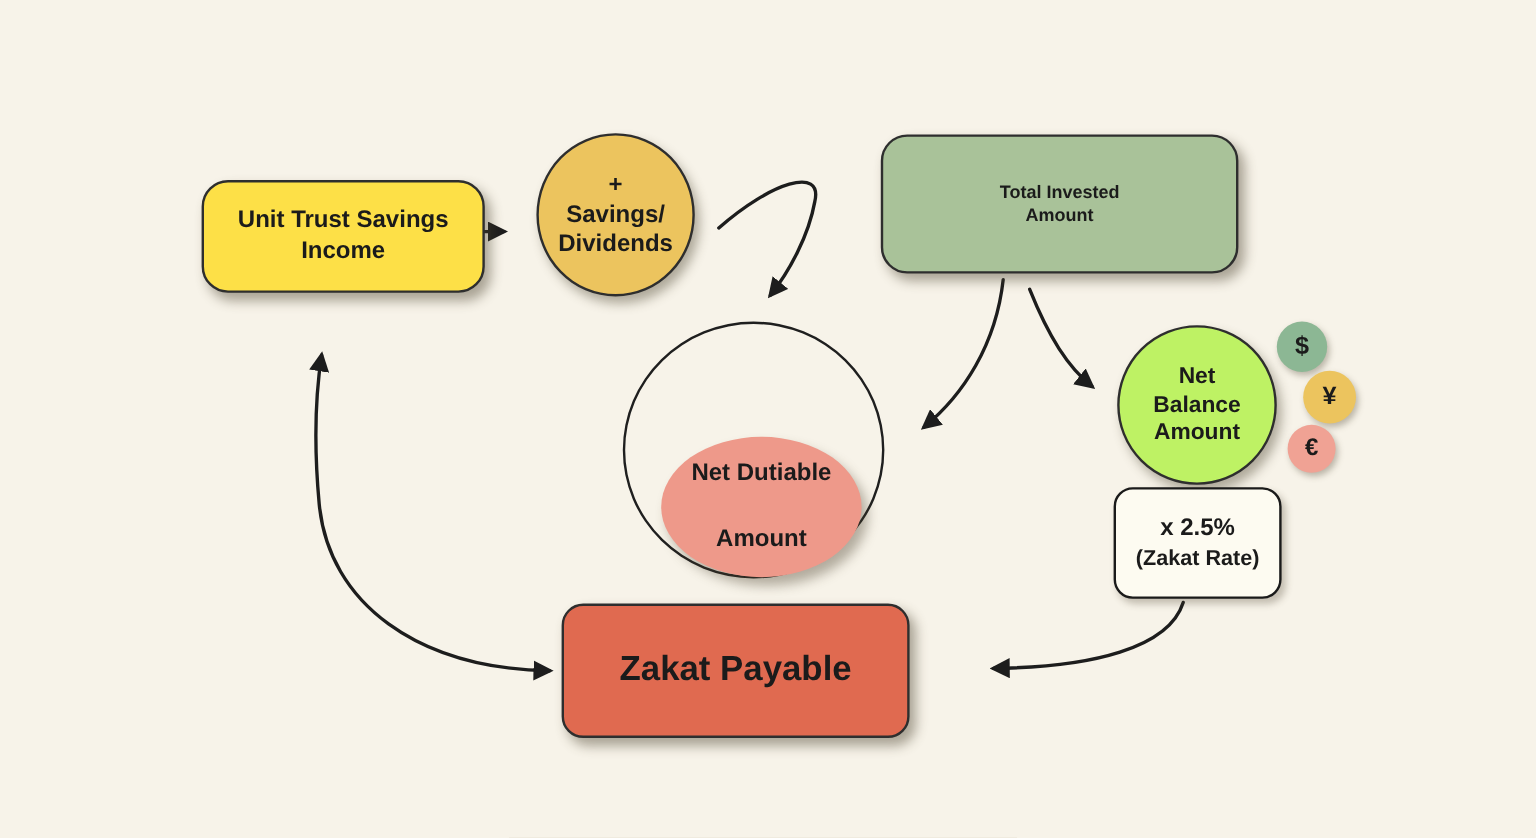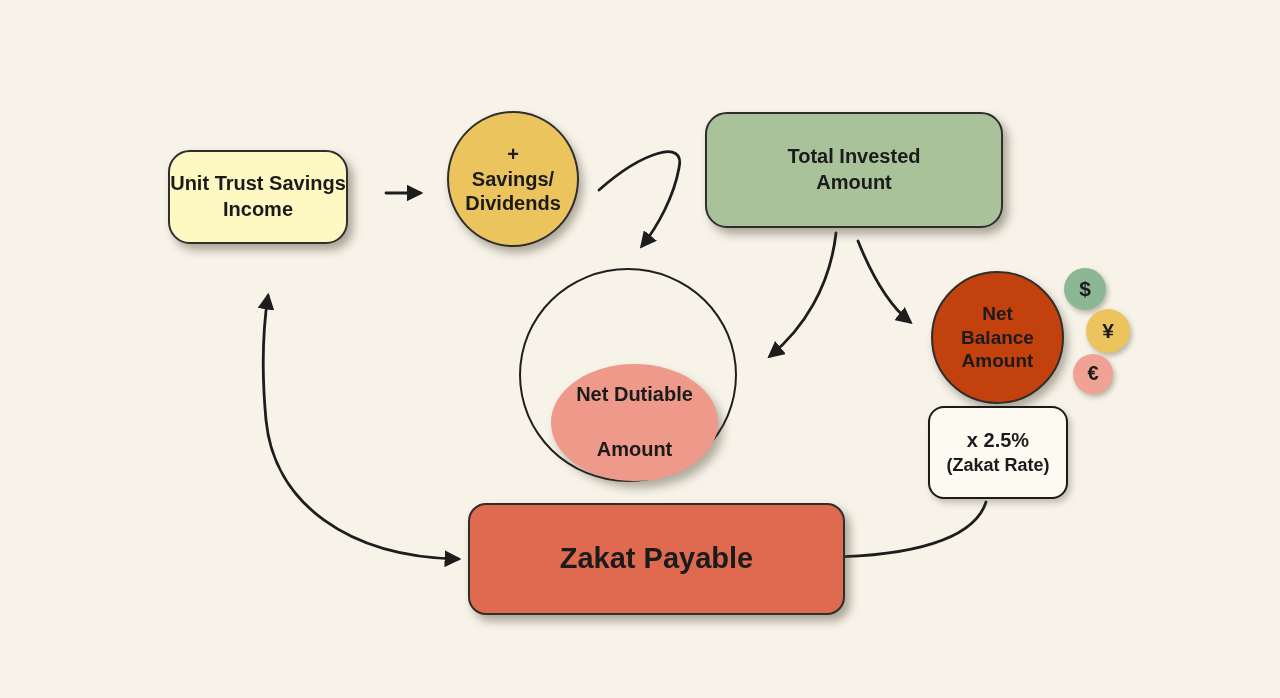--- a/index.html
+++ b/index.html
@@ -69,64 +69,64 @@
       </marker>
     </defs>
     <path d="M 386 193 L 420 193" marker-end="url(#ah)"></path>
     <path d="M 599 190 C 642 152 686 138 679 168 C 674 196 658 226 642 246" marker-end="url(#ah)"></path>
     <path d="M 836 233 C 830 287 803 329 770 356" marker-end="url(#ah)"></path>
     <path d="M 858 241 C 874 281 890 306 910 322" marker-end="url(#ah)"></path>
     <path d="M 986 502 C 974 540 910 556 828 557" marker-end="url(#ah)"></path>
     <path d="M 458 559 C 348 557 274 503 266 420 C 261 366 264 322 268 296" marker-start="url(#ah)" marker-end="url(#ah)"></path>
   </svg>
 
-  <div class="node rect" style="left: 168px; top: 150px; width: 180px; height: 94px; border-radius: 22px; font-size: 20px; background-color: #fef9c3;">
+  <div class="node rect" style="left: 168px; top: 150px; width: 236px; height: 94px; border-radius: 22px; font-size: 20px; background-color: #fde047;">
     <div>Unit Trust Savings</div>
     <div>Income</div>
   </div>
 
   <div class="node circle bordered-circle" style="left: 447px; top: 111px; width: 132px; height: 136px; font-size: 20px; line-height: 1.22; background-color: rgb(236, 196, 94);">
     <div>+</div>
     <div>Savings/</div>
     <div>Dividends</div>
   </div>
 
-  <div class="node rect" style="left: 705px; top: 112px; width: 298px; height: 116px; border-radius: 22px; font-size: 20px; background-color: rgb(169, 194, 153);">
+  <div class="node rect" style="left: 734px; top: 112px; width: 298px; height: 116px; border-radius: 22px; font-size: 15px; background-color: rgb(169, 194, 153);">
     <div>Total Invested</div>
     <div>Amount</div>
   </div>
 
   <div class="outline-circle" style="left:519px; top:268px; width:218px; height:214px;"></div>
 
   <div class="text-block" style="left:495px; top:306px; width:300px;">
   </div>
 
   <div class="node circle soft-shadow" style="left: 551px; top: 364px; width: 167px; height: 117px; font-size: 20px; background-color: rgb(238, 153, 138);">
     <div>Net Dutiable</div>
     <div>Amount</div>
   </div>
 
-  <div class="node circle bordered-circle" style="left: 931px; top: 271px; width: 133px; height: 133px; font-size: 19px; line-height: 1.25; background-color: #c2410c;">
+  <div class="node circle bordered-circle" style="left: 931px; top: 271px; width: 133px; height: 133px; font-size: 19px; line-height: 1.25; background-color: #bef264;">
     <div>Net</div>
     <div>Balance</div>
     <div>Amount</div>
   </div>
 
   <div class="node circle small-shadow" style="left: 1064px; top: 268px; width: 42px; height: 42px; font-size: 21px; background-color: rgb(140, 183, 148);">
     <div>$</div>
   </div>
   <div class="node circle small-shadow" style="left: 1086px; top: 309px; width: 44px; height: 44px; font-size: 21px; background-color: rgb(236, 196, 94);">
     <div>¥</div>
   </div>
   <div class="node circle small-shadow" style="left: 1073px; top: 354px; width: 40px; height: 40px; font-size: 20px; background-color: rgb(240, 162, 148);">
     <div>€</div>
   </div>
 
   <div class="node" style="left: 928px; top: 406px; width: 140px; height: 93px; border-radius: 16px; border: 2.5px solid rgb(26, 26, 26); box-shadow: rgba(75, 66, 46, 0.3) 3px 4px 6px; background-color: rgb(253, 251, 241);">
     <div style="font-size:20px; font-weight:700;text-align:right;">x 2.5%</div>
     <div style="font-size:18px; font-weight:600;">(Zakat Rate)</div>
   </div>
 
-  <div class="node rect" style="left: 468px; top: 503px; width: 377px; height: 112px; border-radius: 18px; font-size: 29px; background-color: rgb(224, 106, 80);">
+  <div class="node rect" style="left: 468px; top: 503px; width: 290px; height: 112px; border-radius: 18px; font-size: 29px; background-color: rgb(224, 106, 80);">
     <div>Zakat Payable</div>
   </div>
 
 </div>
 
 </body></html>

